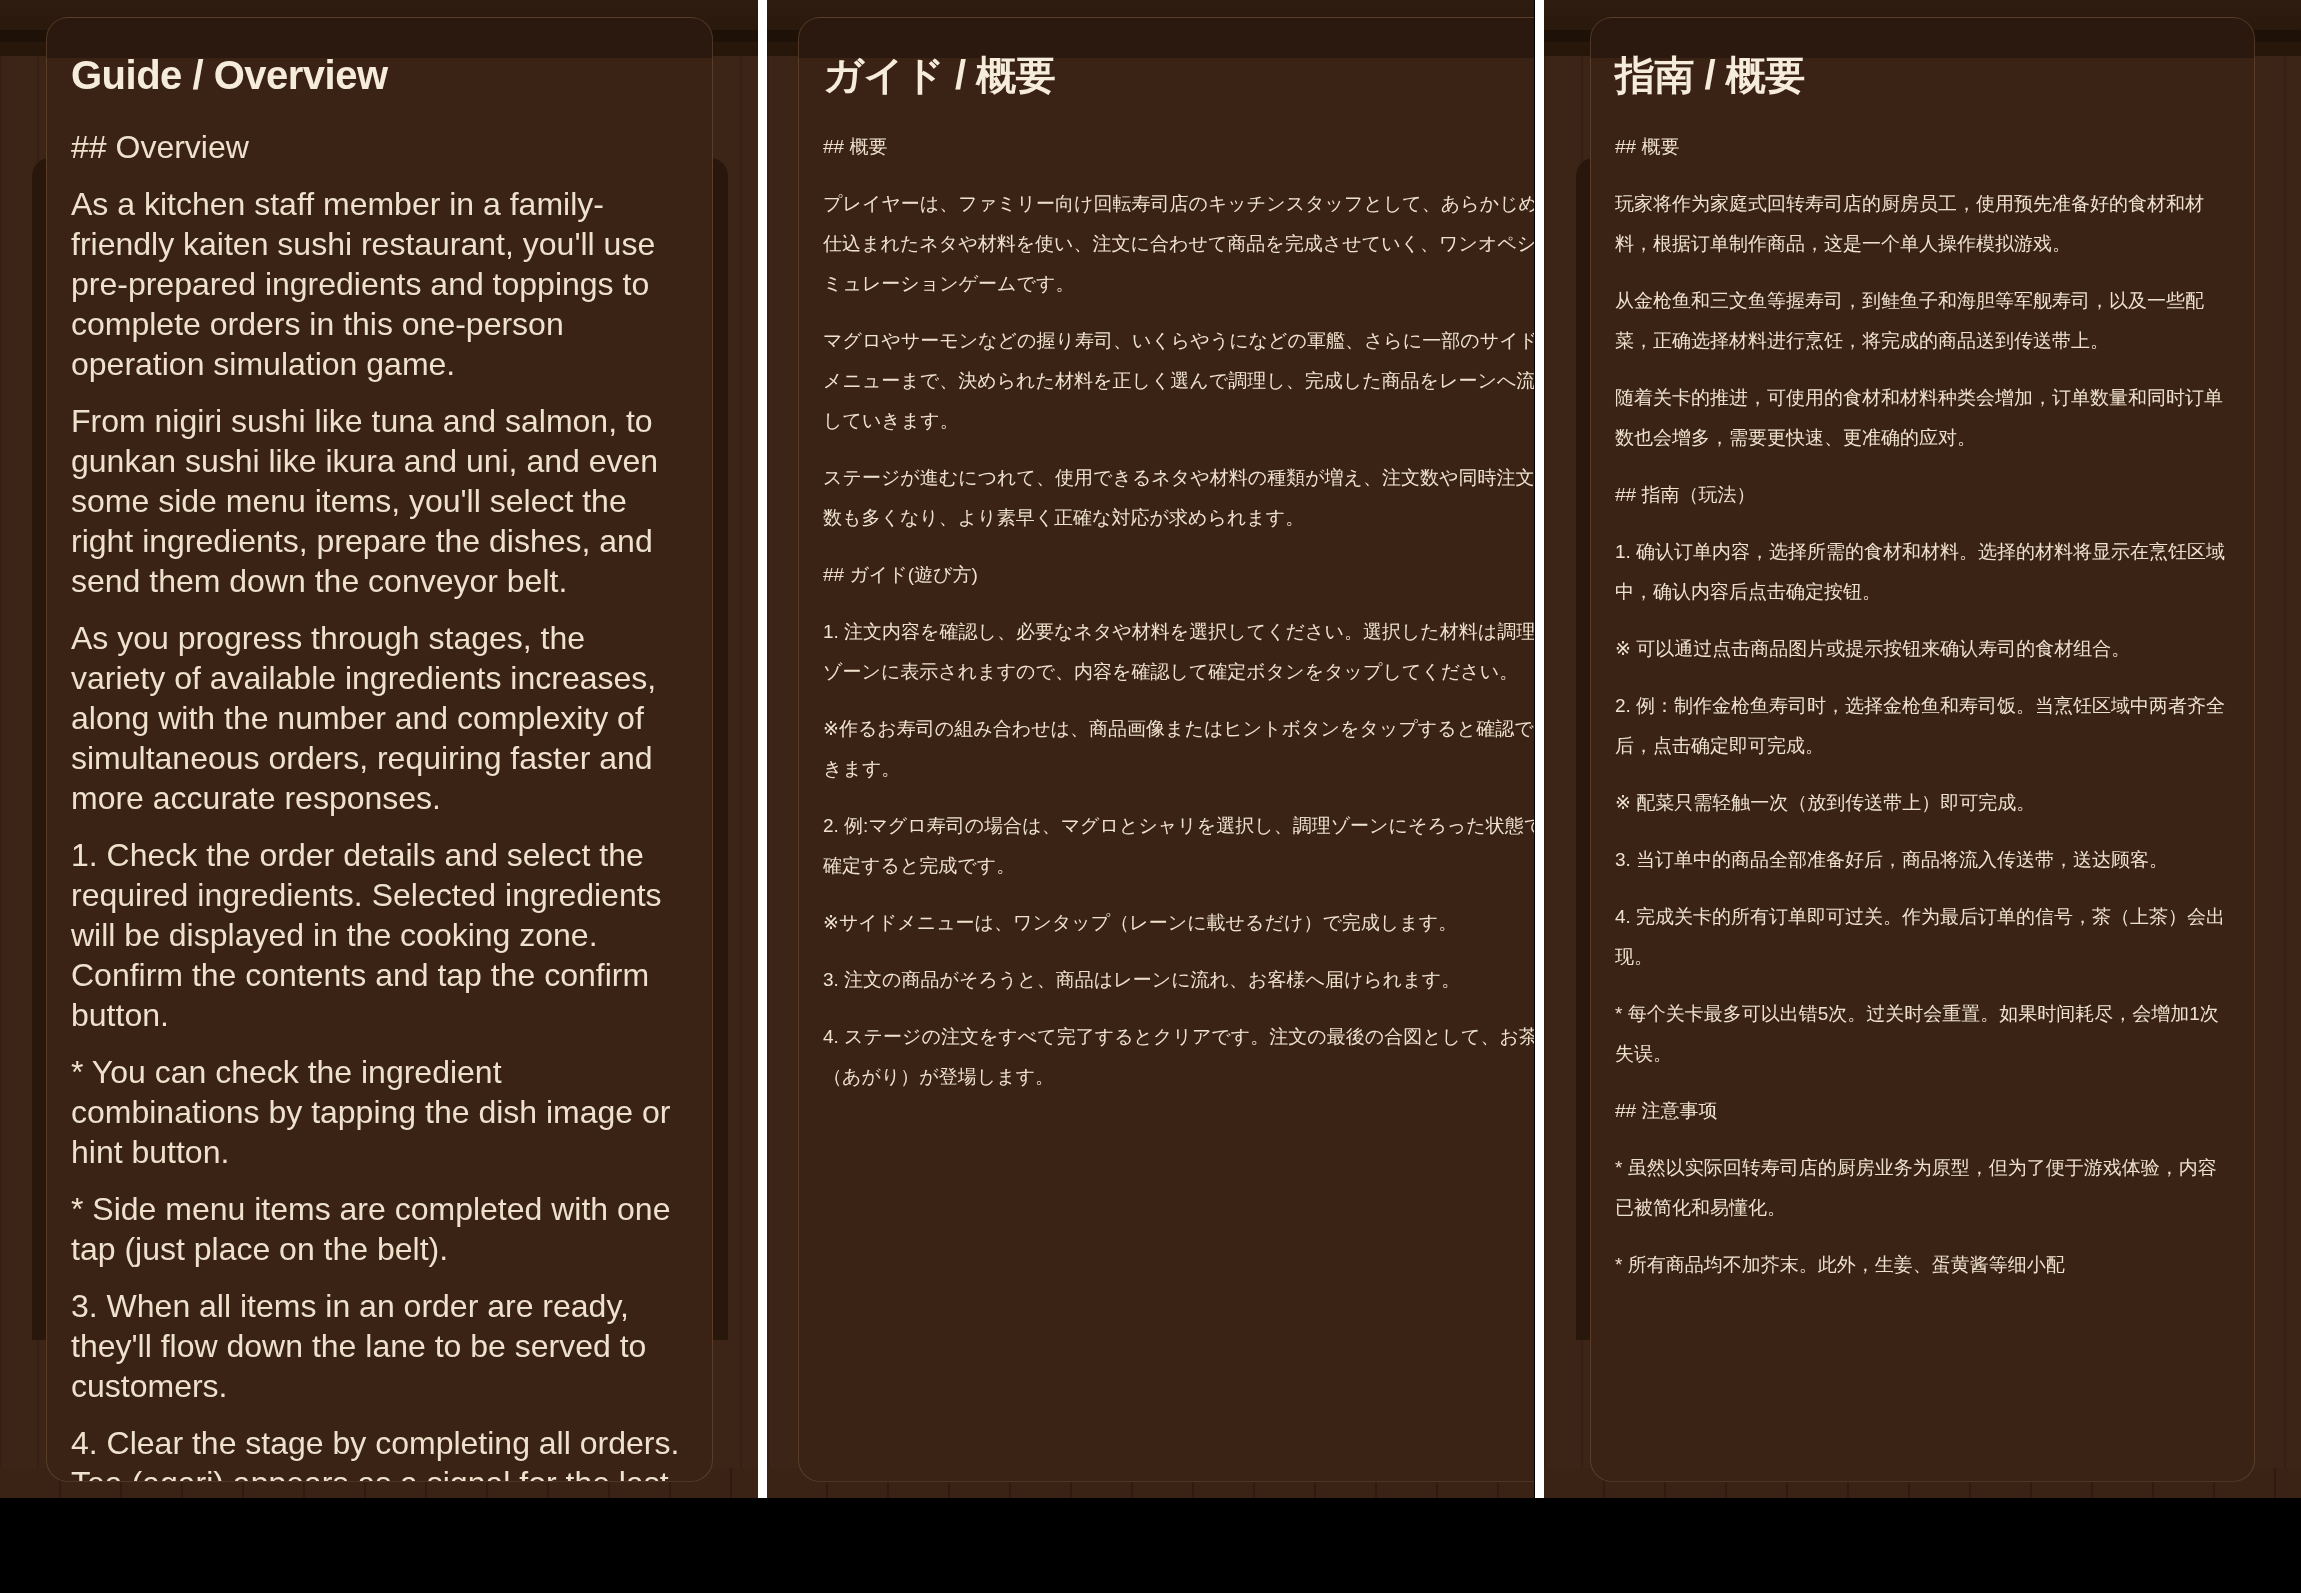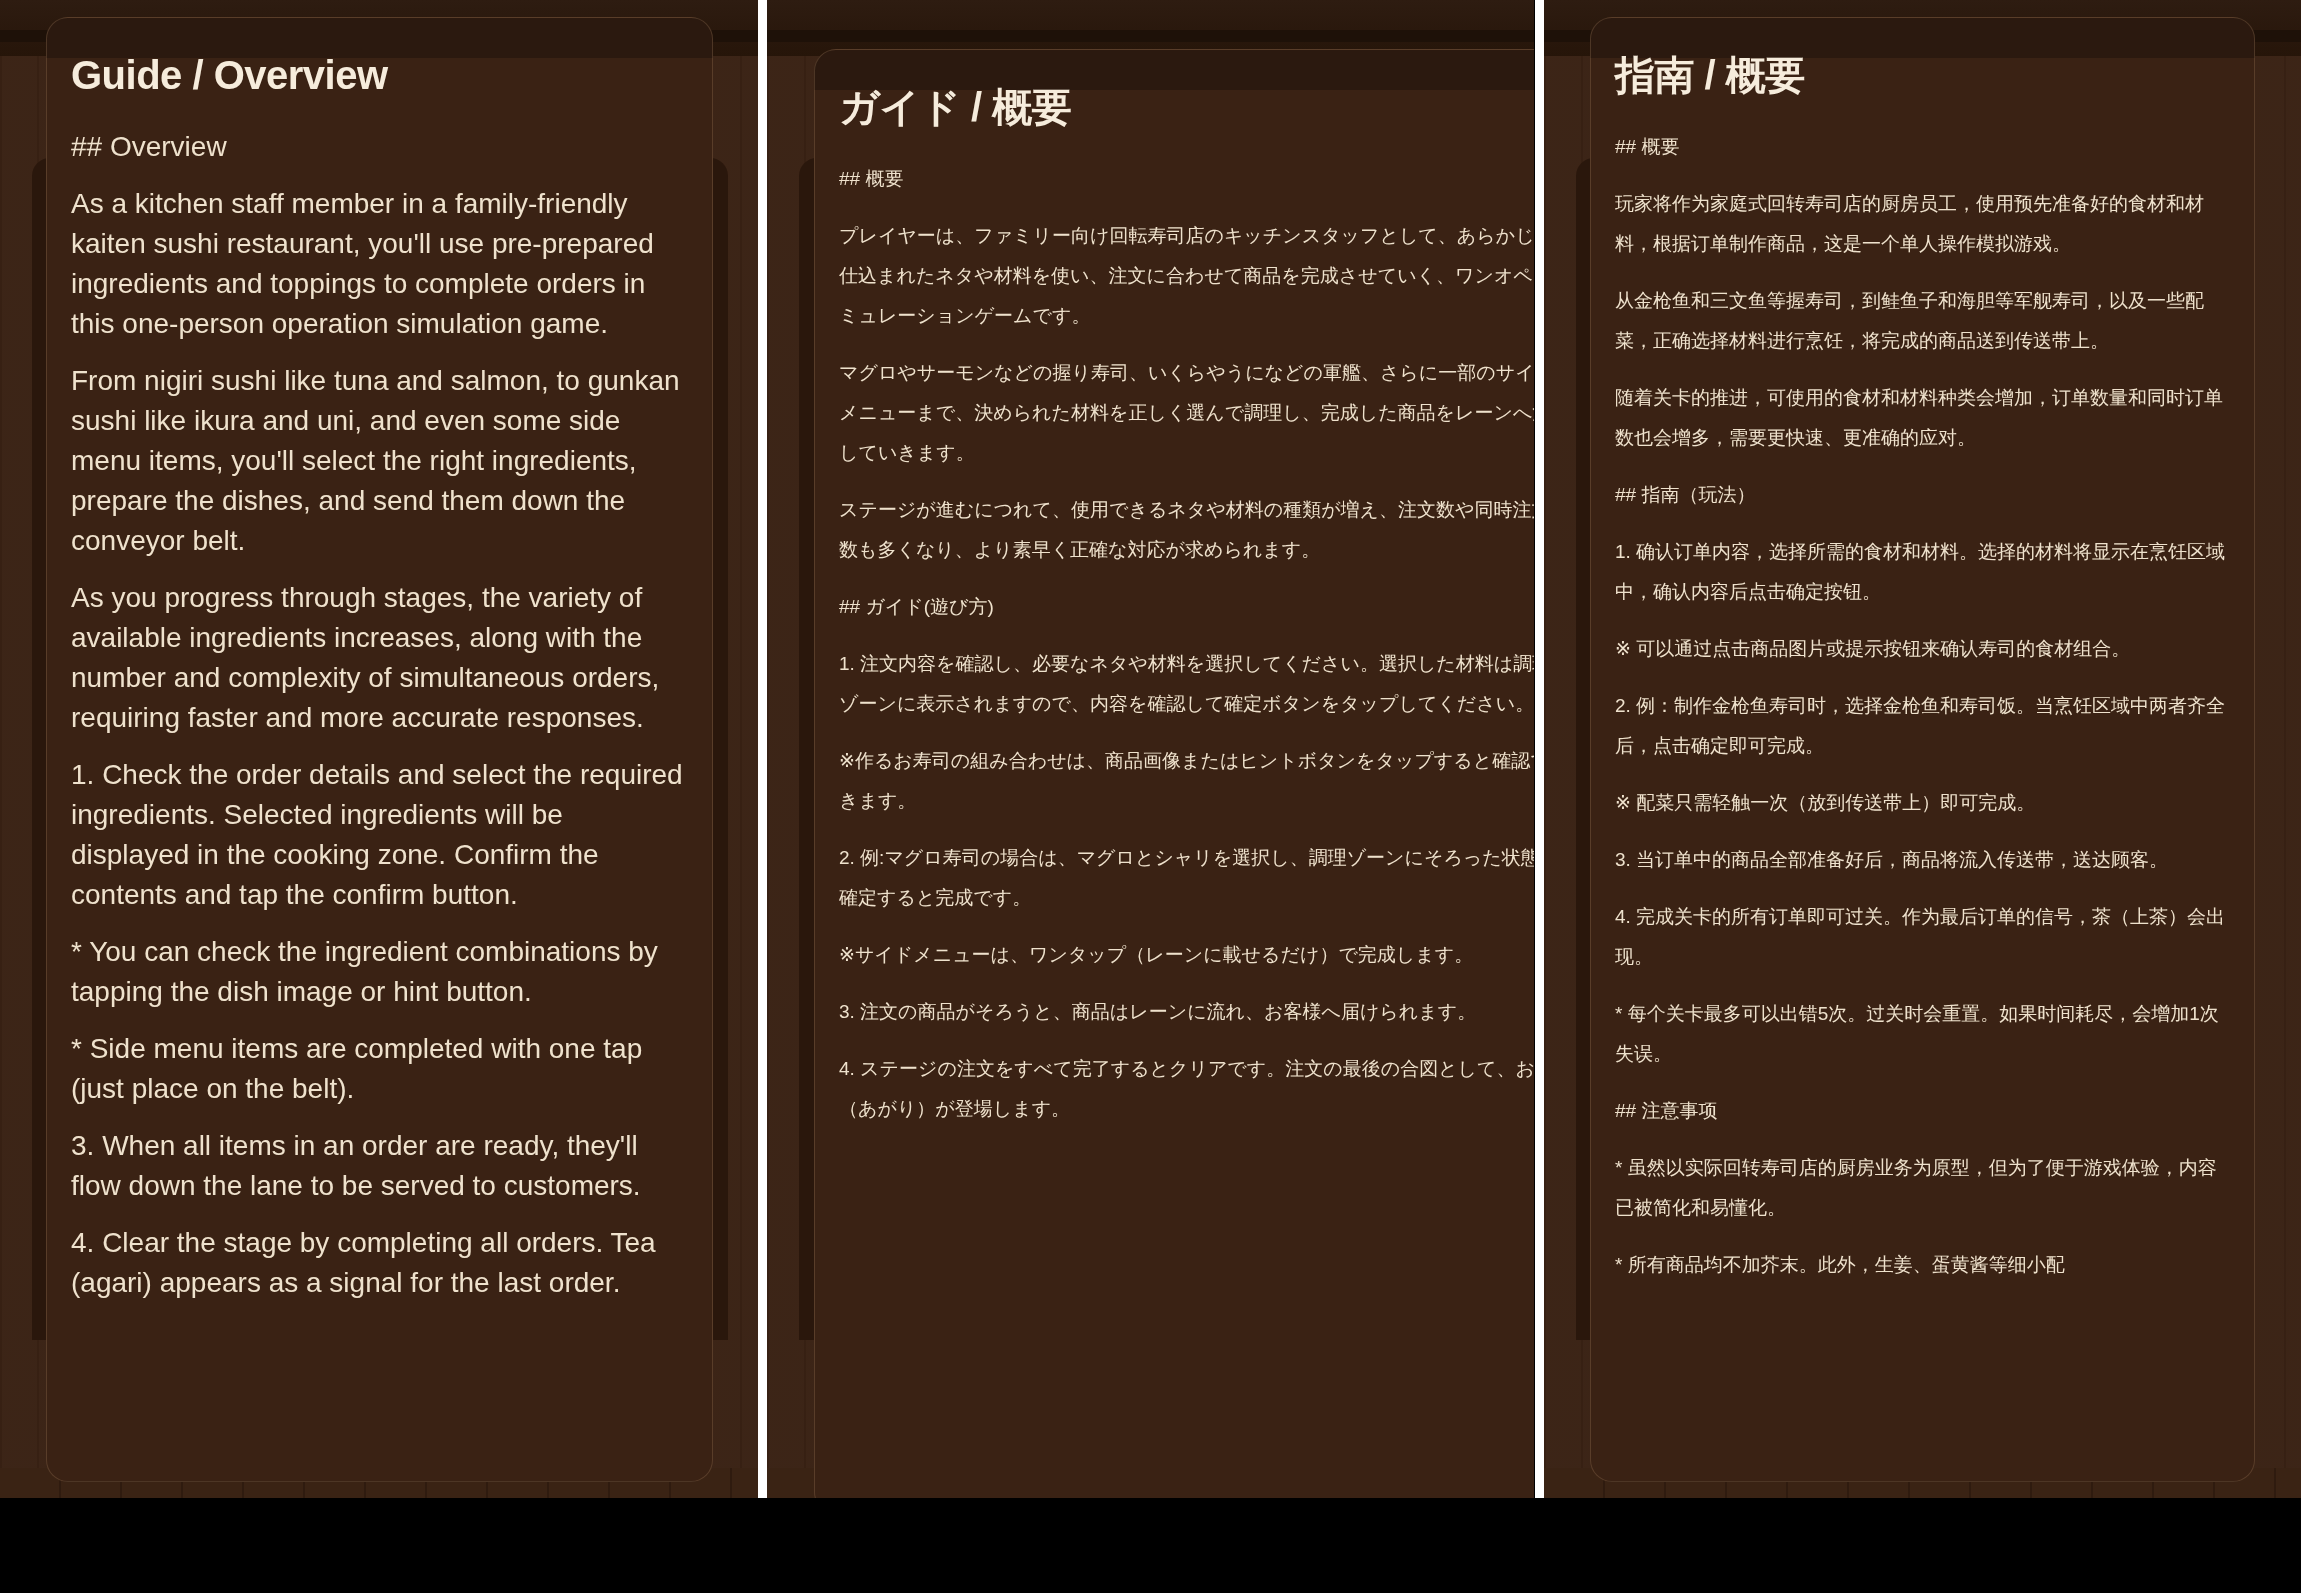--- a/index.html
+++ b/index.html
@@ -35,21 +35,21 @@
     background: linear-gradient(#2b190f 0px, #2b190f 40px, #3a2214 40px);
     overflow: hidden; box-sizing: border-box;
     padding: 28px 24px 0 24px;
   }
   .card h1 {
     margin: 0; color: #f6ecdc; font-weight: bold; font-size: 40px; line-height: 59px;
     font-family: "Liberation Sans", "DejaVu Sans", sans-serif; letter-spacing: -0.5px;
   }
   .card .body { margin-top: 22px; color: #efe2cd; }
   .card p {
-    margin: 0 0 17px 0; font-size: 28px; line-height: 40px;
+    margin: 0 0 17px 0; font-size: 32px; line-height: 40px;
     font-family: "Liberation Sans", "DejaVu Sans", sans-serif;
   }
   .card.cjk p { font-size: 19px; line-height: 40px; }
   .card p.heading { color: #efe2cd; }
 </style>
 </head>
 <body>
 
 <section class="panel" style="left:0; width:758px;">
   <div class="top-band"></div>
@@ -72,21 +72,21 @@
   </div>
 </section>
 
 <div class="gap" style="left:758px; width:9px;"></div>
 
 <section class="panel" style="left:767px; width:767px;">
   <div class="top-band"></div>
   <div class="rail" style="left:32px;"></div>
   <div class="rail" style="right:30px;"></div>
   <div class="floor"></div>
-  <div class="card cjk" style="left:47px; width:773px;margin-top:32px;">
+  <div class="card cjk" style="left:31px; width:773px;">
     <h1>ガイド / 概要</h1>
     <div class="body">
       <p class="heading">## 概要</p>
       <p>プレイヤーは、ファミリー向け回転寿司店のキッチンスタッフとして、あらかじめ仕込まれたネタや材料を使い、注文に合わせて商品を完成させていく、ワンオペシミュレーションゲームです。</p>
       <p>マグロやサーモンなどの握り寿司、いくらやうになどの軍艦、さらに一部のサイドメニューまで、決められた材料を正しく選んで調理し、完成した商品をレーンへ流していきます。</p>
       <p>ステージが進むにつれて、使用できるネタや材料の種類が増え、注文数や同時注文数も多くなり、より素早く正確な対応が求められます。</p>
       <p class="heading">## ガイド(遊び方)</p>
       <p>1. 注文内容を確認し、必要なネタや材料を選択してください。選択した材料は調理ゾーンに表示されますので、内容を確認して確定ボタンをタップしてください。</p>
       <p>※作るお寿司の組み合わせは、商品画像またはヒントボタンをタップすると確認できます。</p>
       <p>2. 例:マグロ寿司の場合は、マグロとシャリを選択し、調理ゾーンにそろった状態で確定すると完成です。</p>

